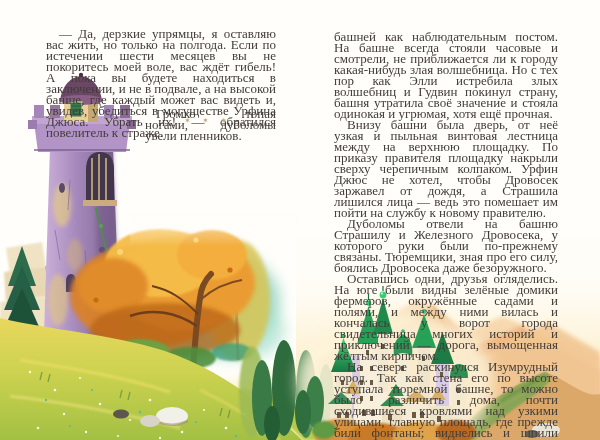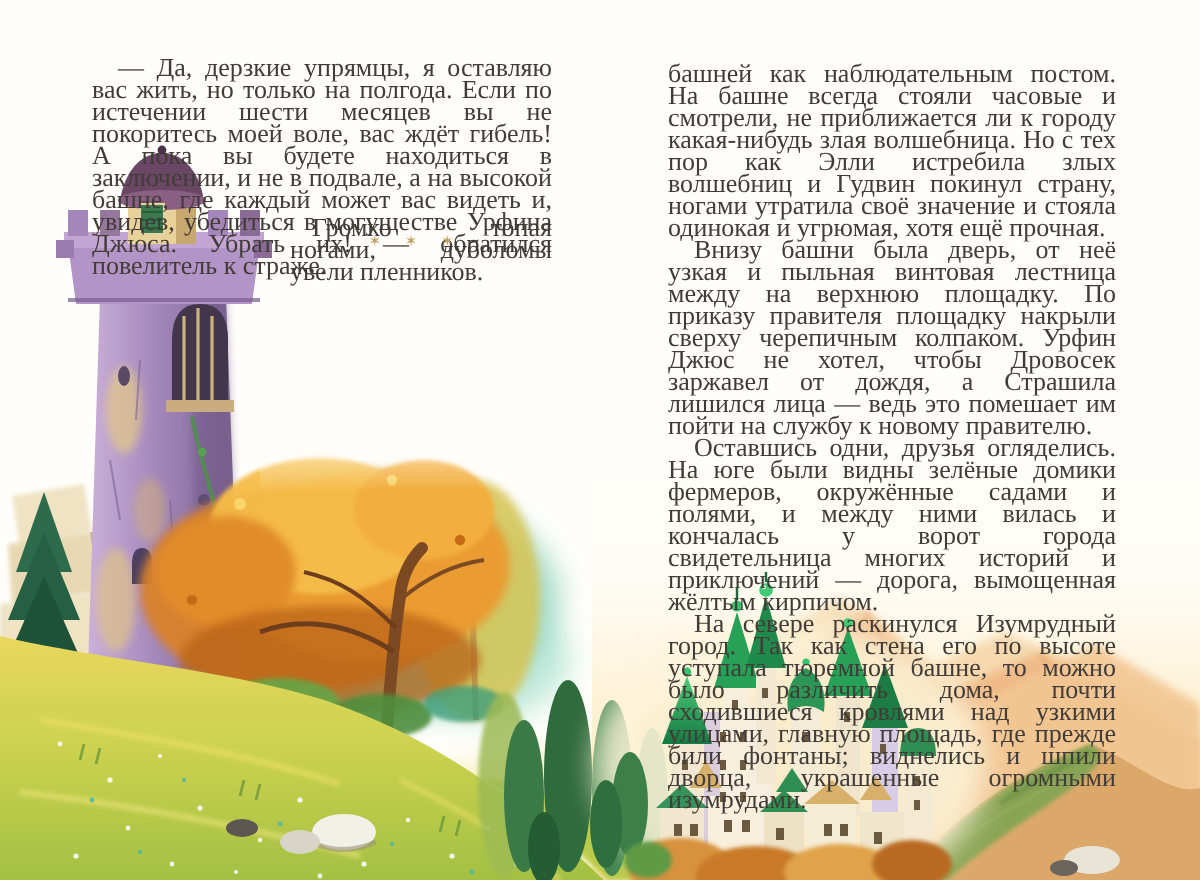--- a/index.html
+++ b/index.html
@@ -334,19 +334,20 @@
 
   <div class="txt" id="left-p1">
     <p>— Да, дерзкие упрямцы, я оставляю вас жить, но только на полгода. Если по истечении шести месяцев вы не покоритесь моей воле, вас ждёт гибель! А пока вы будете находиться в заключении, и не в подвале, а на высокой башне, где каждый может вас видеть и, увидев, убедиться в могуществе Урфина Джюса. Убрать их! — обратился повелитель к страже.</p>
   </div>
   <div class="txt" id="left-p2">
     <p>Громко топая ногами, дуболомы увели пленников.</p>
   </div>
   <div id="left-stars">✶ ✶ ✶</div>
 
   <div class="txt" id="right-col">
-    <p class="noindent">башней как наблюдательным постом. На башне всегда стояли часовые и смотрели, не приближается ли к городу какая-нибудь злая волшебница. Но с тех пор как Элли истребила злых волшебниц и Гудвин покинул страну, ногами утратила своё значение и стояла одинокая и угрюмая, хотя ещё прочная.</p>
+    <p class="noindent">башней как наблюдательным постом. На башне всегда стояли часовые и смотрели, не приближается ли к городу какая-нибудь злая волшебница. Но с тех пор как Элли истребила злых волшебниц и Гудвин покинул страну, башня утратила своё значение и стояла одинокая и угрюмая, хотя ещё прочная.</p>
     <p>Внизу башни была дверь, от неё узкая и пыльная винтовая лестница между на верхнюю площадку. По приказу правителя площадку накрыли сверху черепичным колпаком. Урфин Джюс не хотел, чтобы Дровосек заржавел от дождя, а Страшила лишился лица — ведь это помешает им пойти на службу к новому правителю.</p>
+    <p>Дуболомы отвели на башню Страшилу и Железного Дровосека, у которого руки были по-прежнему связаны. Тюремщики, зная про его силу, боялись Дровосека даже безоружного.</p>
     <p>Оставшись одни, друзья огляделись. На юге были видны зелёные домики фермеров, окружённые садами и полями, и между ними вилась и кончалась у ворот города свидетельница многих историй и приключений — дорога, вымощенная жёлтым кирпичом.</p>
     <p>На севере раскинулся Изумрудный город. Так как стена его по высоте уступала тюремной башне, то можно было различить дома, почти сходившиеся кровлями над узкими улицами, главную площадь, где прежде били фонтаны; виднелись и шпили дворца, украшенные огромными изумрудами.</p>
   </div>
 
 </div>
 
 </body></html>

